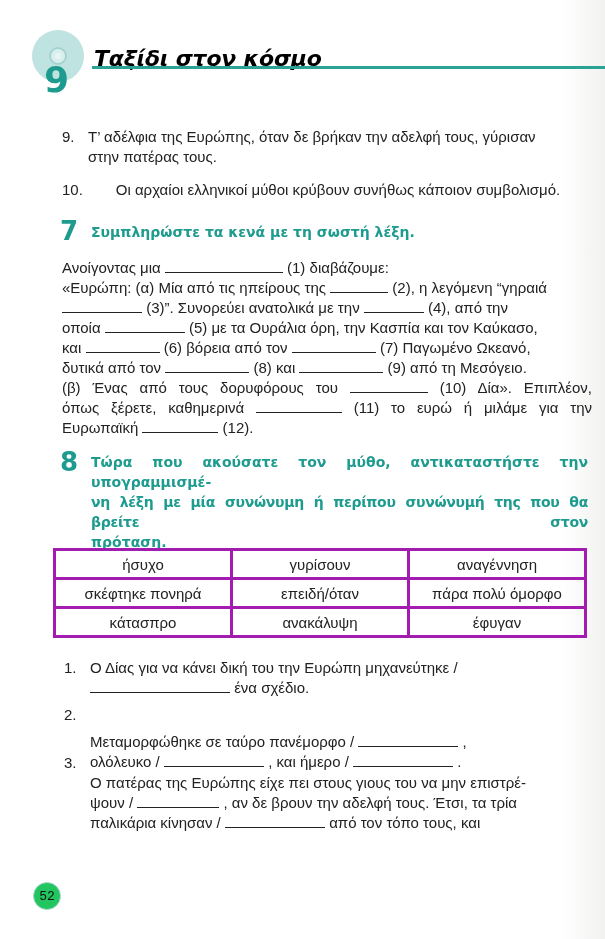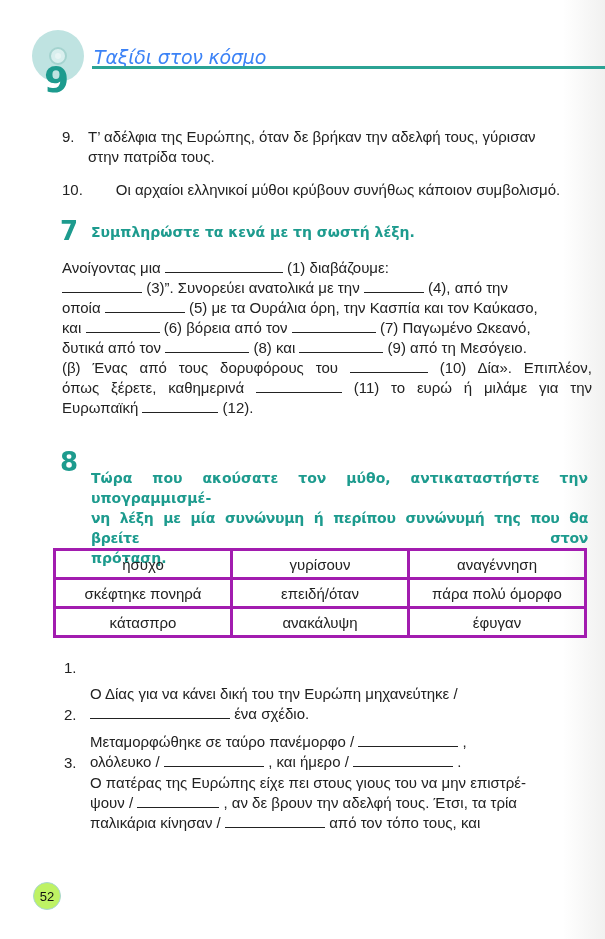--- a/index.html
+++ b/index.html
@@ -22,22 +22,22 @@
     }
     .chap-disc-hole {
       left: 55px; top: 53px; width: 6px; height: 6px; border-radius: 50%;
       background: #e8f5f4;
     }
     .chap-num {
       left: 44px; top: 62px; font-size: 36px; font-weight: bold; color: #1d9b8e;
       line-height: 36px; font-family: "DejaVu Sans", sans-serif;
     }
     .chap-title {
-      left: 94px; top: 46px; font-size: 19px; font-style: italic; font-weight: normal;
-      color: #3b82f6; font-family: "DejaVu Sans", sans-serif; letter-spacing: -0.2px;
+      left: 94px; top: 46px; font-size: 22px; font-style: italic; font-weight: bold;
+      color: #000000; font-family: "DejaVu Sans", sans-serif; letter-spacing: -0.2px;
     }
     .chap-rule {
       left: 92px; top: 66px; width: 513px; height: 3px; background: #2ba394;
     }
 
     
     .txt { font-size: 15px; line-height: 20px; color: #222; }
     .blank { display: inline-block; border-bottom: 1px solid #222; height: 14px; vertical-align: baseline; }
 
     .ex-num {
@@ -53,59 +53,60 @@
       position: absolute; left: 53px; top: 548px; width: 534px;
       border-collapse: collapse; font-size: 15px; color: #222;
     }
     table.words td {
       border: 3px solid #a21caf; text-align: center; height: 26px; width: 33.33%;
       padding: 0;
     }
 
     .page-badge {
       left: 33px; top: 882px; width: 28px; height: 28px; border-radius: 50%;
-      background: #bef264; border: 1px solid #a9d6d2; box-sizing: border-box;
-      text-align: center; line-height: 27px; font-size: 13px; color: #111;
+      background: #22c55e; border: 1px solid #a9d6d2; box-sizing: border-box;
+      text-align: center; line-height: 27px; font-size: 13px; color: #111; font-family: Liberation Mono, monospace;
     }
   </style>
 </head>
 <body>
 
 <div class="abs chap-disc"></div>
 <div class="abs chap-disc-inner"></div>
 <div class="abs chap-disc-hole"></div>
 <div class="abs chap-num">9</div>
 <div class="abs chap-title">Ταξίδι στον κόσμο</div>
 <div class="abs chap-rule"></div>
 
 <div class="abs txt" style="left:62px; top:127px;">9.</div>
 <div class="abs txt" style="left:88px; top:127px; width:500px;">
   <div>Τ’ αδέλφια της Ευρώπης, όταν δε βρήκαν την αδελφή τους, γύρισαν</div>
-  <div>στην πατρίδα τους.</div>
+  <div>στην πατέρας τους.</div>
 </div>
 <div class="abs txt" style="left:62px; top:180px;">10.</div>
 <div class="abs txt" style="left:88px; top:180px; width:500px;text-align:center;">Οι αρχαίοι ελληνικοί μύθοι κρύβουν συνήθως κάποιον συμβολισμό.</div>
 
 <div class="abs ex-num" style="left:60px; top:218px;">7</div>
 <div class="abs ex-head" style="left:91px; top:222px;">Συμπληρώστε τα κενά με τη σωστή λέξη.</div>
 
 <div class="abs txt" style="left:62px; top:258px; width:530px;">
   <div><span>Ανοίγοντας μια </span><span class="blank" style="width:118px;"></span> <span>(1) διαβάζουμε:</span></div>
+  <div><span>«Ευρώπη: (α) Μία από τις ηπείρους της </span><span class="blank" style="width:58px;"></span> <span>(2),  η λεγόμενη “γηραιά</span></div>
   <div><span class="blank" style="width:80px;"></span> <span>(3)”. Συνορεύει ανατολικά με την </span><span class="blank" style="width:60px;"></span> <span>(4), από την</span></div>
   <div><span>οποία </span><span class="blank" style="width:80px;"></span> <span>(5) με τα Ουράλια όρη, την Κασπία και τον Καύκασο,</span></div>
   <div><span>και </span><span class="blank" style="width:74px;"></span> <span>(6) βόρεια από τον </span><span class="blank" style="width:84px;"></span> <span>(7) Παγωμένο Ωκεανό,</span></div>
   <div><span>δυτικά από τον </span><span class="blank" style="width:84px;"></span> <span>(8) και </span><span class="blank" style="width:84px;"></span> <span>(9) από τη Μεσόγειο.</span></div>
   <div style="text-align:justify; text-align-last:justify;"><span>(β) Ένας από τους δορυφόρους του </span><span class="blank" style="width:78px;"></span> <span>(10) Δία». Επιπλέον,</span></div>
   <div style="text-align:justify; text-align-last:justify;"><span>όπως ξέρετε, καθημερινά </span> <span class="blank" style="width:86px;"></span> <span>(11) το ευρώ ή μιλάμε για την</span></div>
   <div><span>Ευρωπαϊκή </span><span class="blank" style="width:76px;"></span> <span>(12).</span></div>
 </div>
 
 <div class="abs ex-num" style="left:60px; top:449px;">8</div>
 <div class="abs ex-head" style="left:91px; top:452px; width:497px;">
-  <div style="text-align:justify; text-align-last:justify;margin-top:16px;">Τώρα που ακούσατε τον μύθο, αντικαταστήστε την υπογραμμισμέ-</div>
+  <div style="text-align:justify; text-align-last:justify;">Τώρα που ακούσατε τον μύθο, αντικαταστήστε την υπογραμμισμέ-</div>
   <div style="text-align:justify; text-align-last:justify; letter-spacing:-0.3px;">νη λέξη με μία συνώνυμη ή περίπου συνώνυμή της που θα βρείτε στον</div>
   <div>πρόταση.</div>
 </div>
 
 <table class="words">
   <tbody>
       <tr>
     <td>ήσυχο</td>
     <td>γυρίσουν</td>
     <td>αναγέννηση</td>
@@ -117,21 +118,21 @@
   </tr>
   <tr>
     <td>κάτασπρο</td>
     <td>ανακάλυψη</td>
     <td>έφυγαν</td>
   </tr>
 </tbody>
   </table>
 
 <div class="abs txt" style="left:64px; top:658px;">1.</div>
-<div class="abs txt" style="left:90px; top:684px; width:500px;">
+<div class="abs txt" style="left:90px; top:658px; width:500px;">
   <div>Ο Δίας για να κάνει δική του την Ευρώπη μηχανεύτηκε /</div>
   <div><span class="blank" style="width:140px;"></span> <span>ένα σχέδιο.</span></div>
 </div>
 
 <div class="abs txt" style="left:64px; top:705px;">2.</div>
 <div class="abs txt" style="left:90px; top:705px; width:500px;margin-top:27px;">
   <div><span>Μεταμορφώθηκε σε ταύρο πανέμορφο /</span> <span class="blank" style="width:100px;"></span> <span>,</span></div>
   <div><span>ολόλευκο /</span> <span class="blank" style="width:100px;"></span> <span>,  και ήμερο /</span> <span class="blank" style="width:100px;"></span> <span>.</span></div>
 </div>
 

